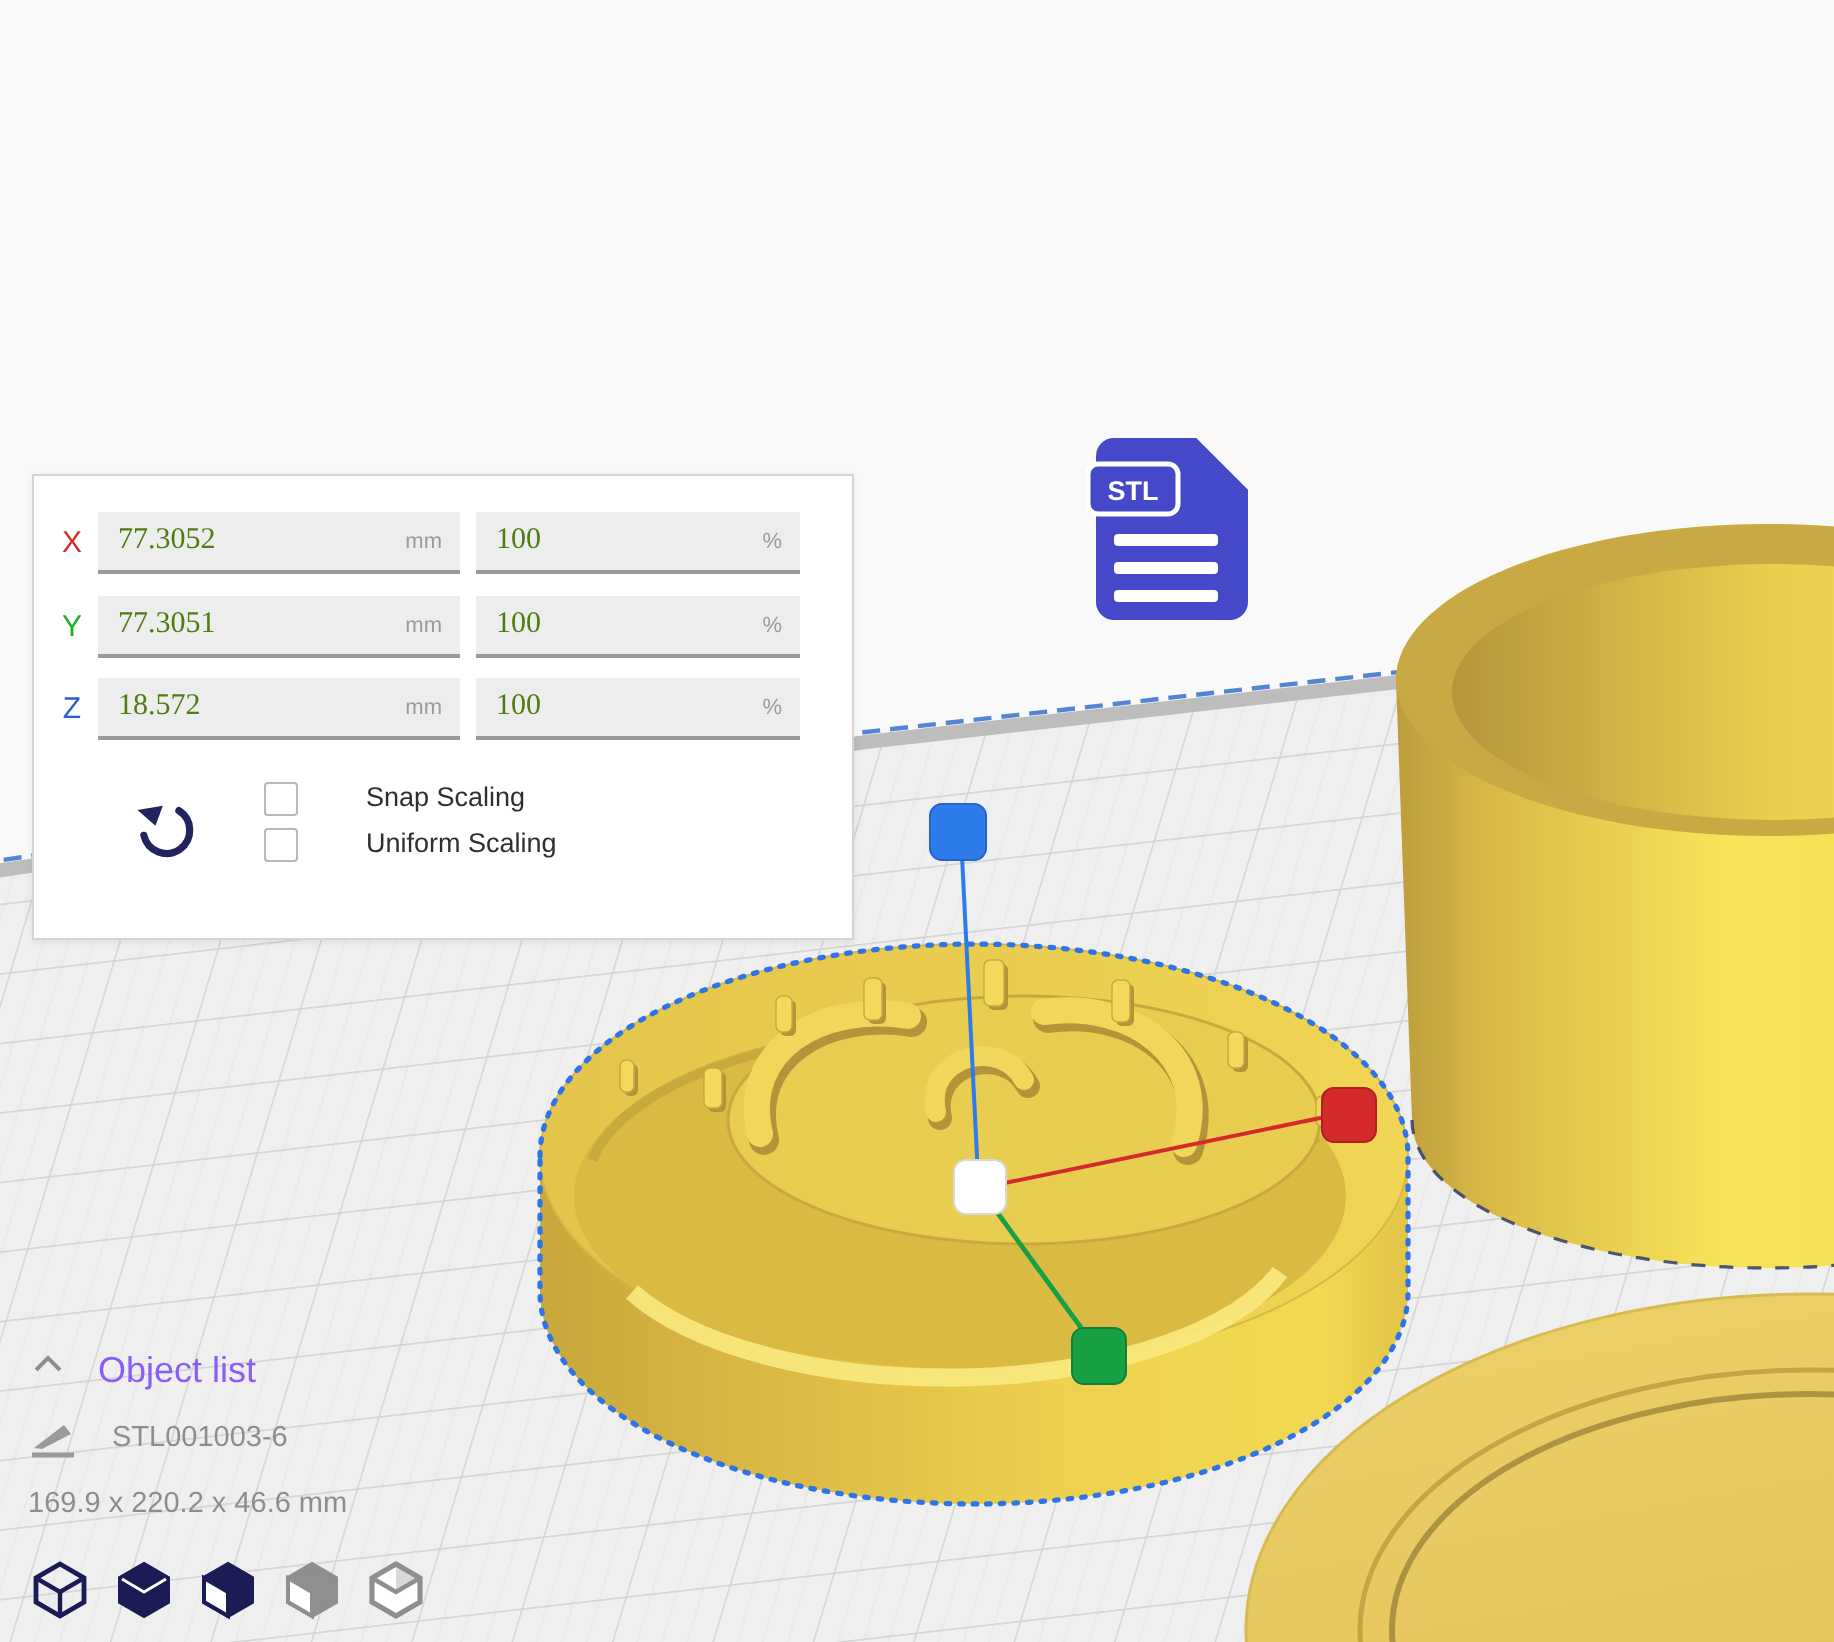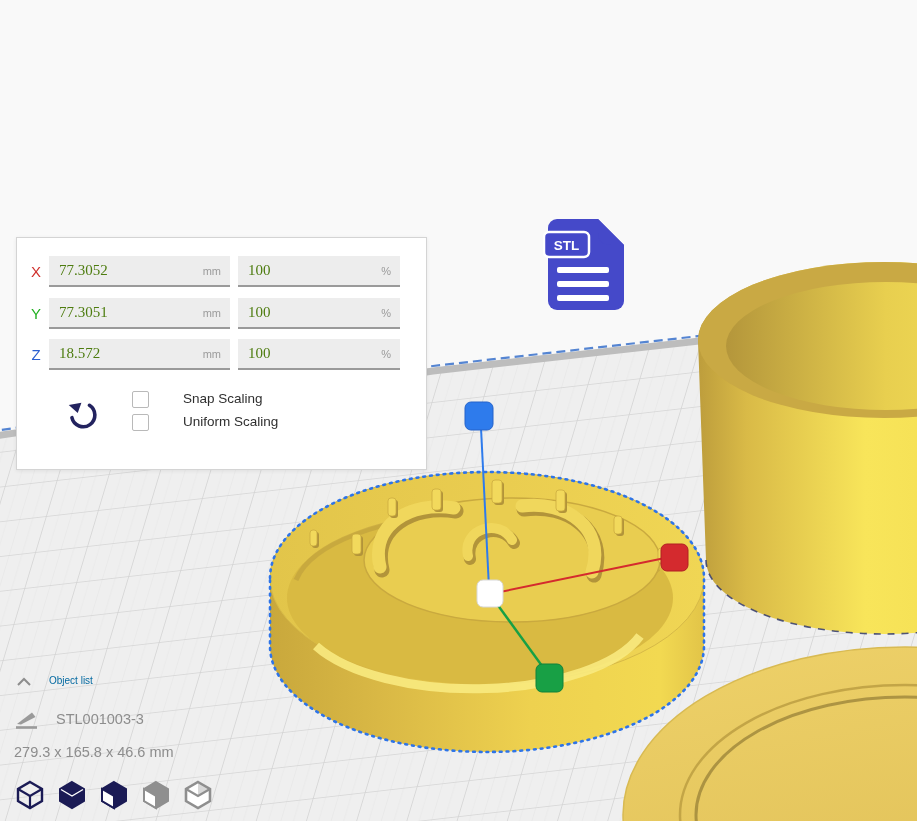--- a/index.html
+++ b/index.html
@@ -25,21 +25,21 @@
   .cbx-row{position:absolute;left:115px;height:18px;display:flex;align-items:flex-start;gap:24px;}
   .cbx-row.a{top:153px}.cbx-row.b{top:176px}
   .cbx{width:17px;height:17px;background:#fff;border:1px solid #b9b9b9;border-radius:2px;box-sizing:border-box;}
   .cbx-label{margin-left:10px;font-size:13.5px;color:#2f2f2f;}
 
   
   .stl-icon{position:absolute;left:543px;top:218px;width:82px;height:93px;}
 
   
   .ol-chevron{position:absolute;left:16px;top:676px;width:16px;height:12px;}
-  .ol-header{position:absolute;left:49px;top:675px;font-size:10px;color:#0369a1;}
+  .ol-header{position:absolute;left:49px;top:675px;font-size:18px;color:#8b5cf6;}
   .ol-item-icon{position:absolute;left:13px;top:704px;width:27px;height:27px;}
   .ol-item-label{position:absolute;left:56px;top:711px;font-size:14.5px;color:#8d8d8d;}
   .ol-dims{position:absolute;left:14px;top:744px;font-size:14.5px;color:#8d8d8d;}
   .mesh-toolbar{position:absolute;left:16px;top:780px;display:flex;gap:14px;}
   .mesh-btn{width:28px;height:30px;background:none;border:none;padding:0;cursor:pointer;}
 </style>
 </head>
 <body>
 
 <div id="app">
@@ -223,23 +223,23 @@
 
   <svg class="ol-chevron" viewBox="0 0 16 12">
     <polyline points="2,9 8,3 14,9" fill="none" stroke="#8d8d8d" stroke-width="2"></polyline>
   </svg>
   <div class="ol-header">Object list</div>
 
   <svg class="ol-item-icon" viewBox="0 0 27 27">
     <line x1="3" y1="23.5" x2="24" y2="23.5" stroke="#9a9a9a" stroke-width="2.6"></line>
     <path d="M4,20 L19,8.5 L22.5,13 L8,20.5 Z" fill="#9a9a9a"></path>
   </svg>
-  <div class="ol-item-label">STL001003-3</div>
-
-  <div class="ol-dims">279.3 x 165.8 x 46.6 mm</div>
+  <div class="ol-item-label">STL001003-6</div>
+
+  <div class="ol-dims">169.9 x 220.2 x 46.6 mm</div>
 
   <div class="mesh-toolbar">
     <button class="mesh-btn">
       <svg viewBox="0 0 28 30" width="28" height="30">
         <polygon points="14,2 26,9 26,21 14,28 2,21 2,9" fill="none" stroke="#1b1b55" stroke-width="2.4"></polygon>
         <polyline points="2,9 14,16 26,9" fill="none" stroke="#1b1b55" stroke-width="2.2"></polyline>
         <line x1="14" y1="16" x2="14" y2="28" stroke="#1b1b55" stroke-width="2.2"></line>
       </svg>
     </button>
     <button class="mesh-btn">

